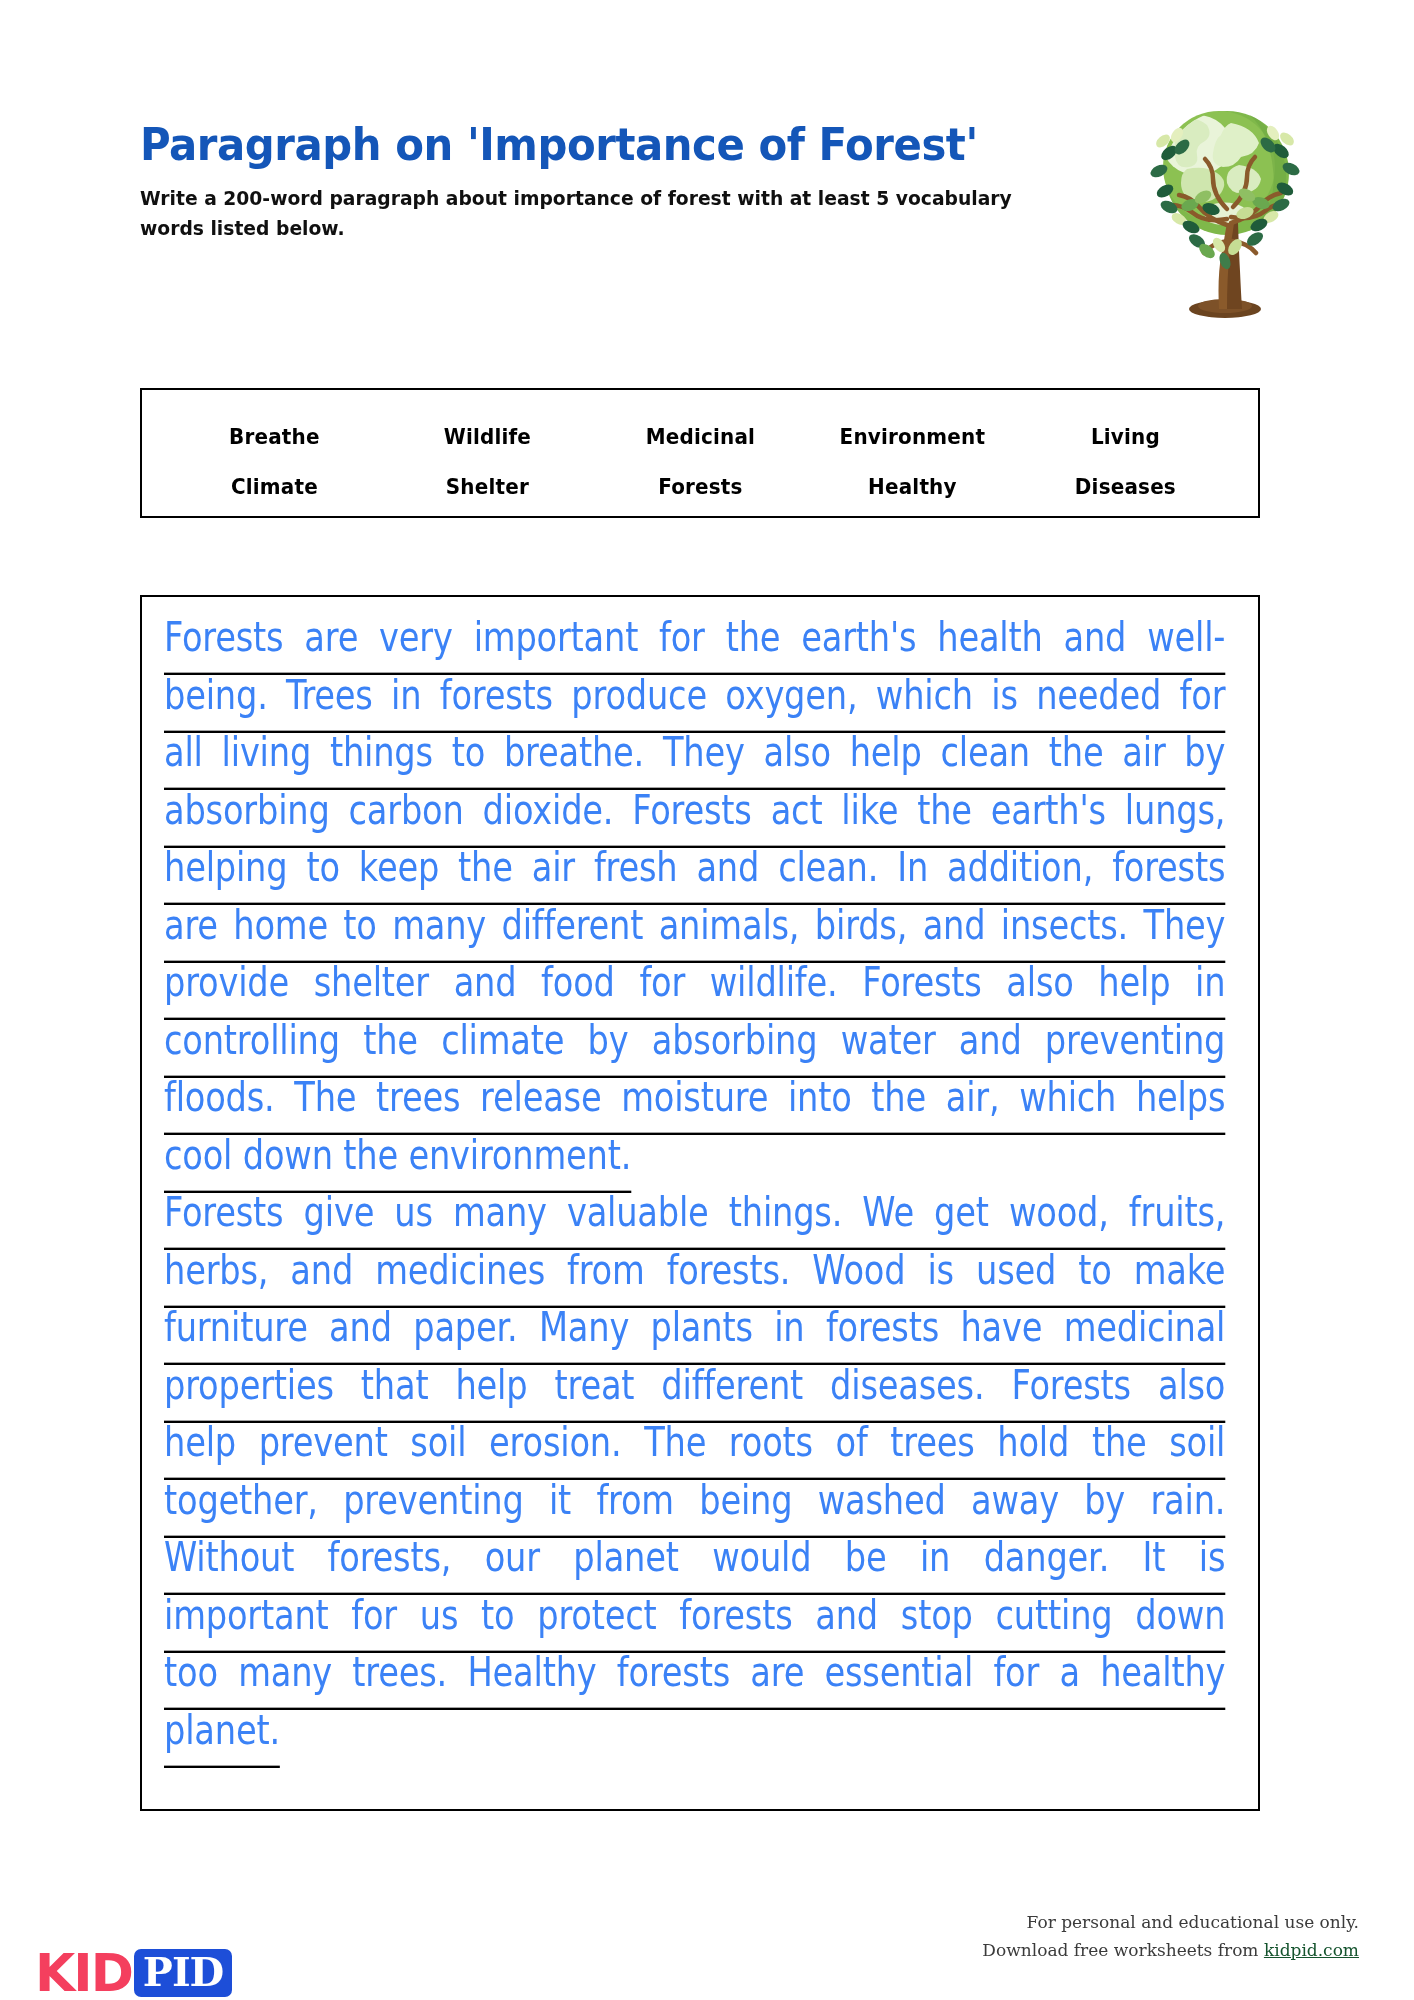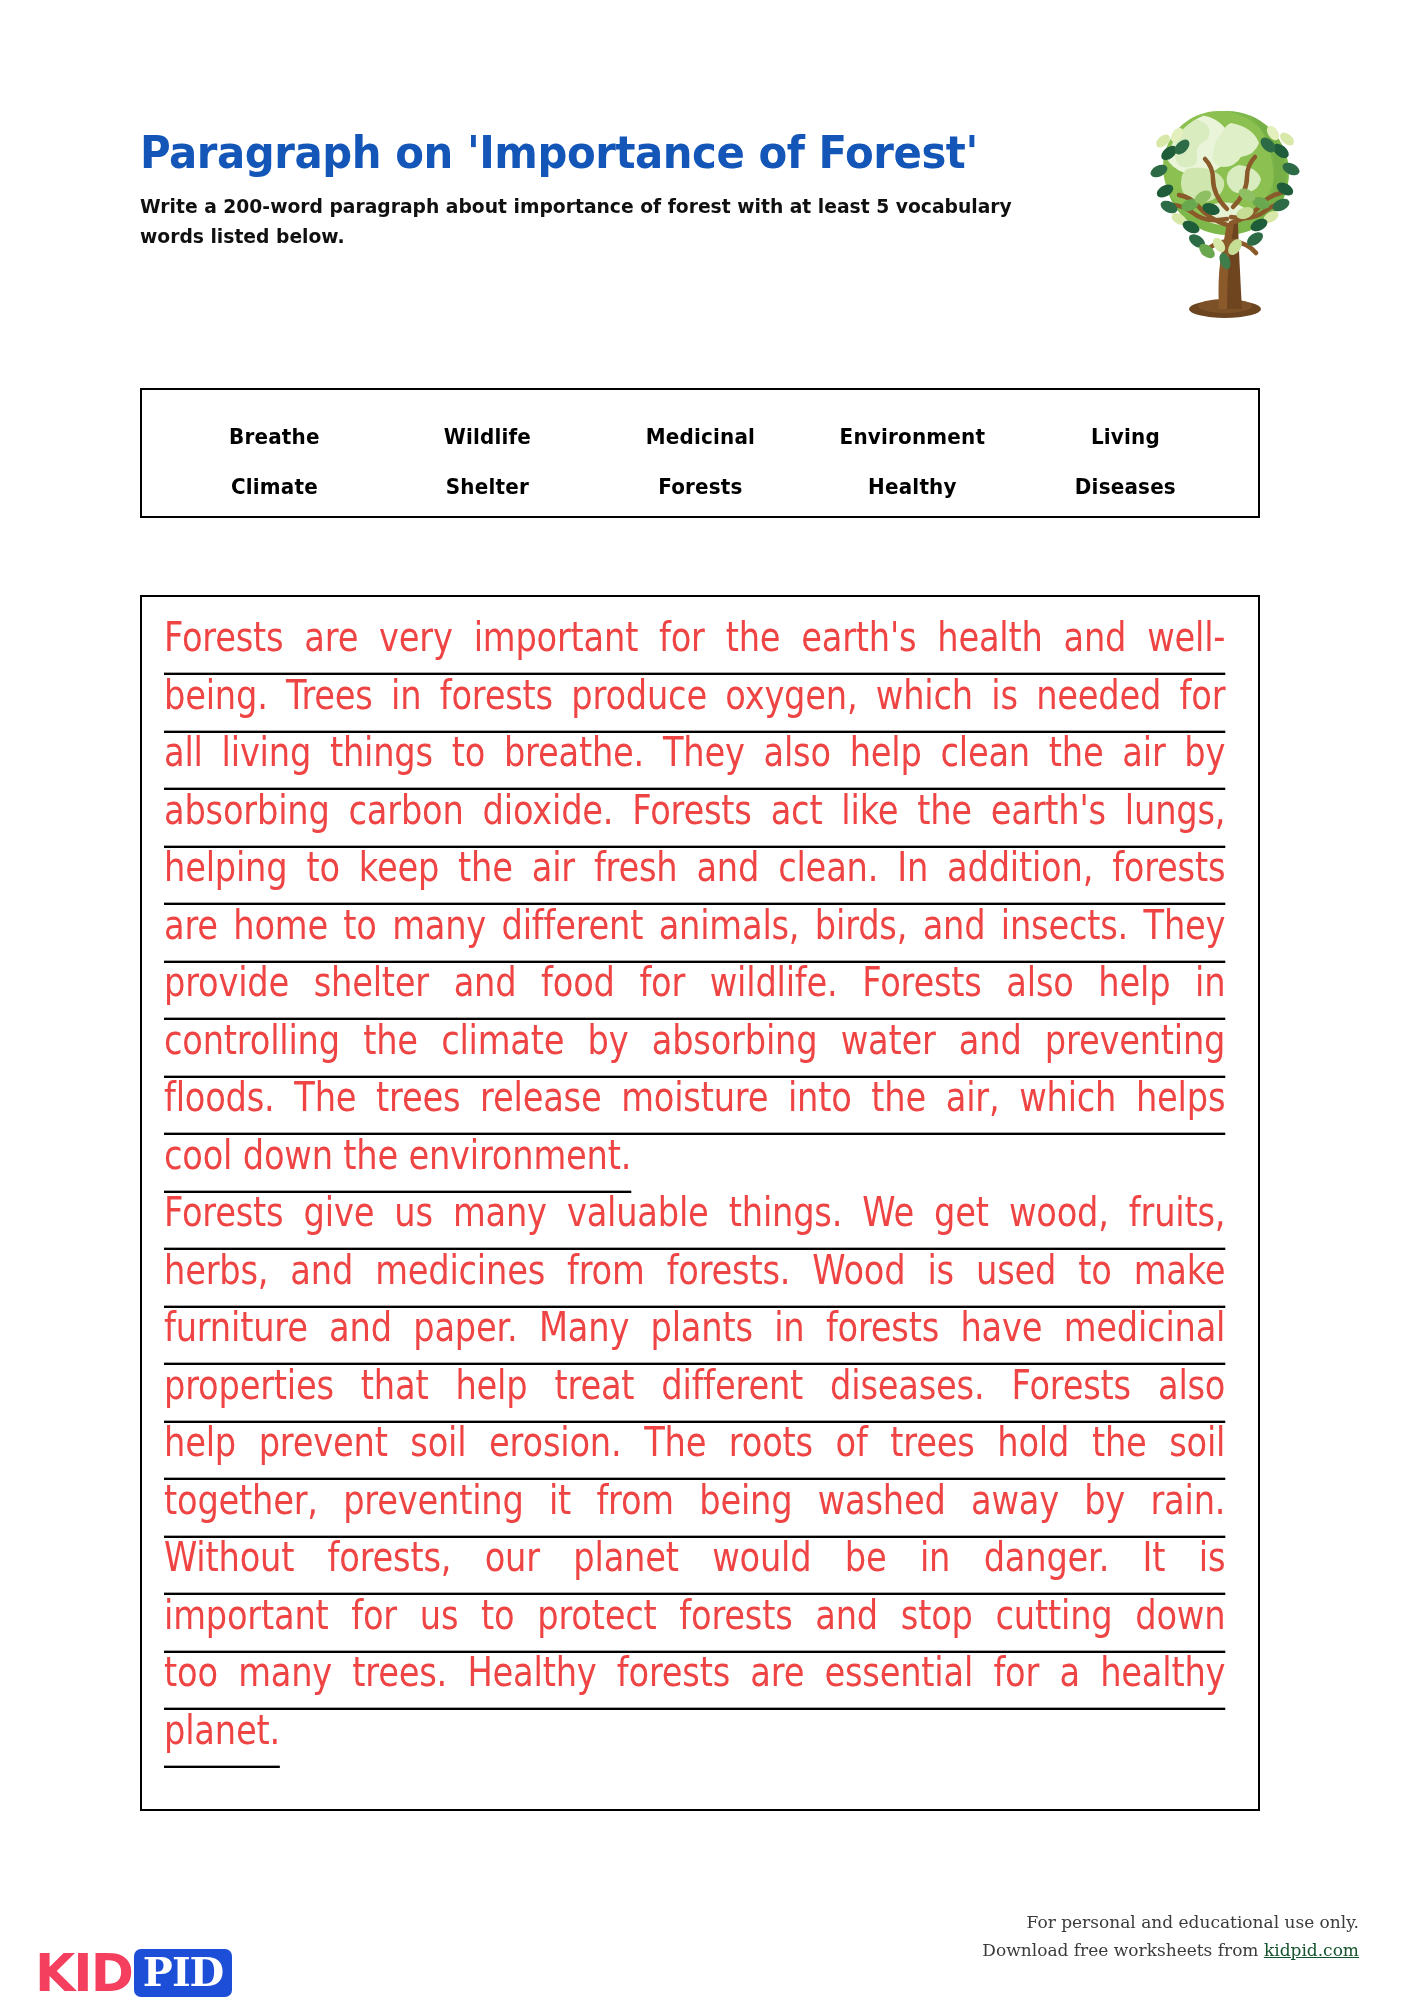--- a/index.html
+++ b/index.html
@@ -18,21 +18,21 @@
   .page {
     position: absolute;
     inset: 0;
     background: #ffffff;
   }
 
   
   .header {
     position: absolute;
     left: 140px;
-    top: 128px;
+    top: 120px;
     width: 1010px;
   }
   .worksheet-title {
     font-family: "DejaVu Sans", sans-serif;
     font-size: 45px;
     font-weight: 700;
     color: #1456b8;
     letter-spacing: -0.5px;
     line-height: 1.1;
     margin: 0;
@@ -111,21 +111,21 @@
     font-size: 0;
   }
   .hline {
     display: block;
     width: 100%;
     height: 57.5px;
     line-height: 53px;
     font-size: 34px;
     font-family: "DejaVu Sans", sans-serif;
     font-weight: 400;
-    color: #ef4444;
+    color: #3b82f6;
     white-space: nowrap;
     letter-spacing: -0.2px;
     box-sizing: border-box;
   }
   .hline > span.ink {
     display: inline-block;
     border-bottom: 2.4px solid #000;
     padding-bottom: 3px;
     transform: scaleY(1.18) scaleX(0.99);
     transform-origin: left bottom;

